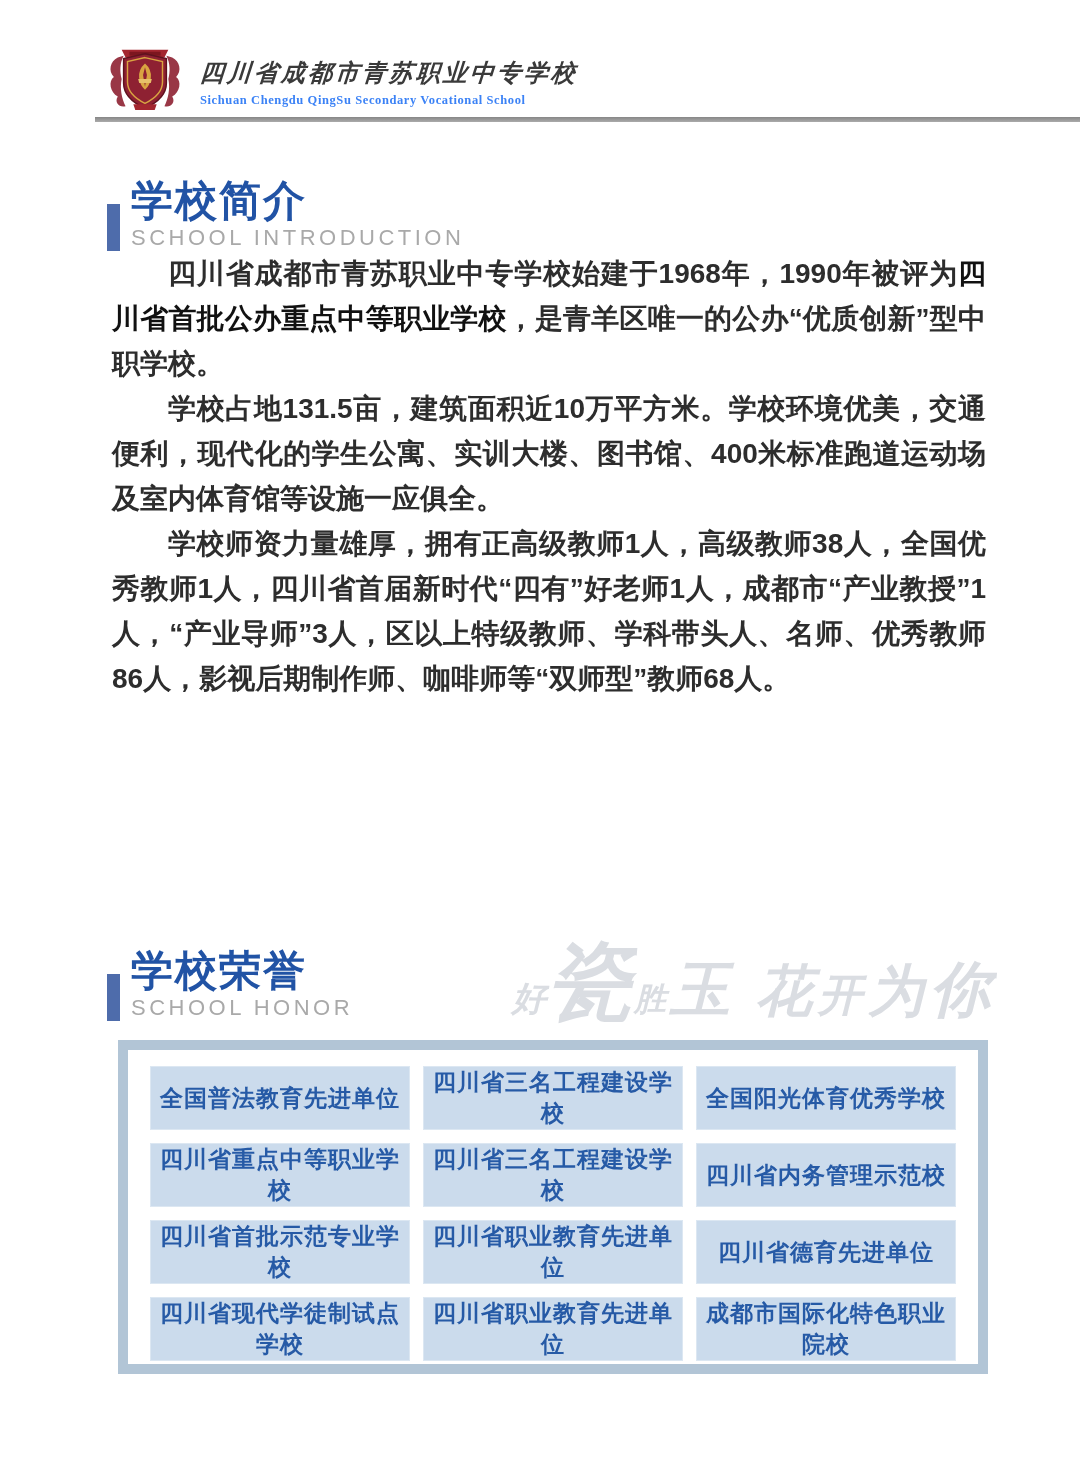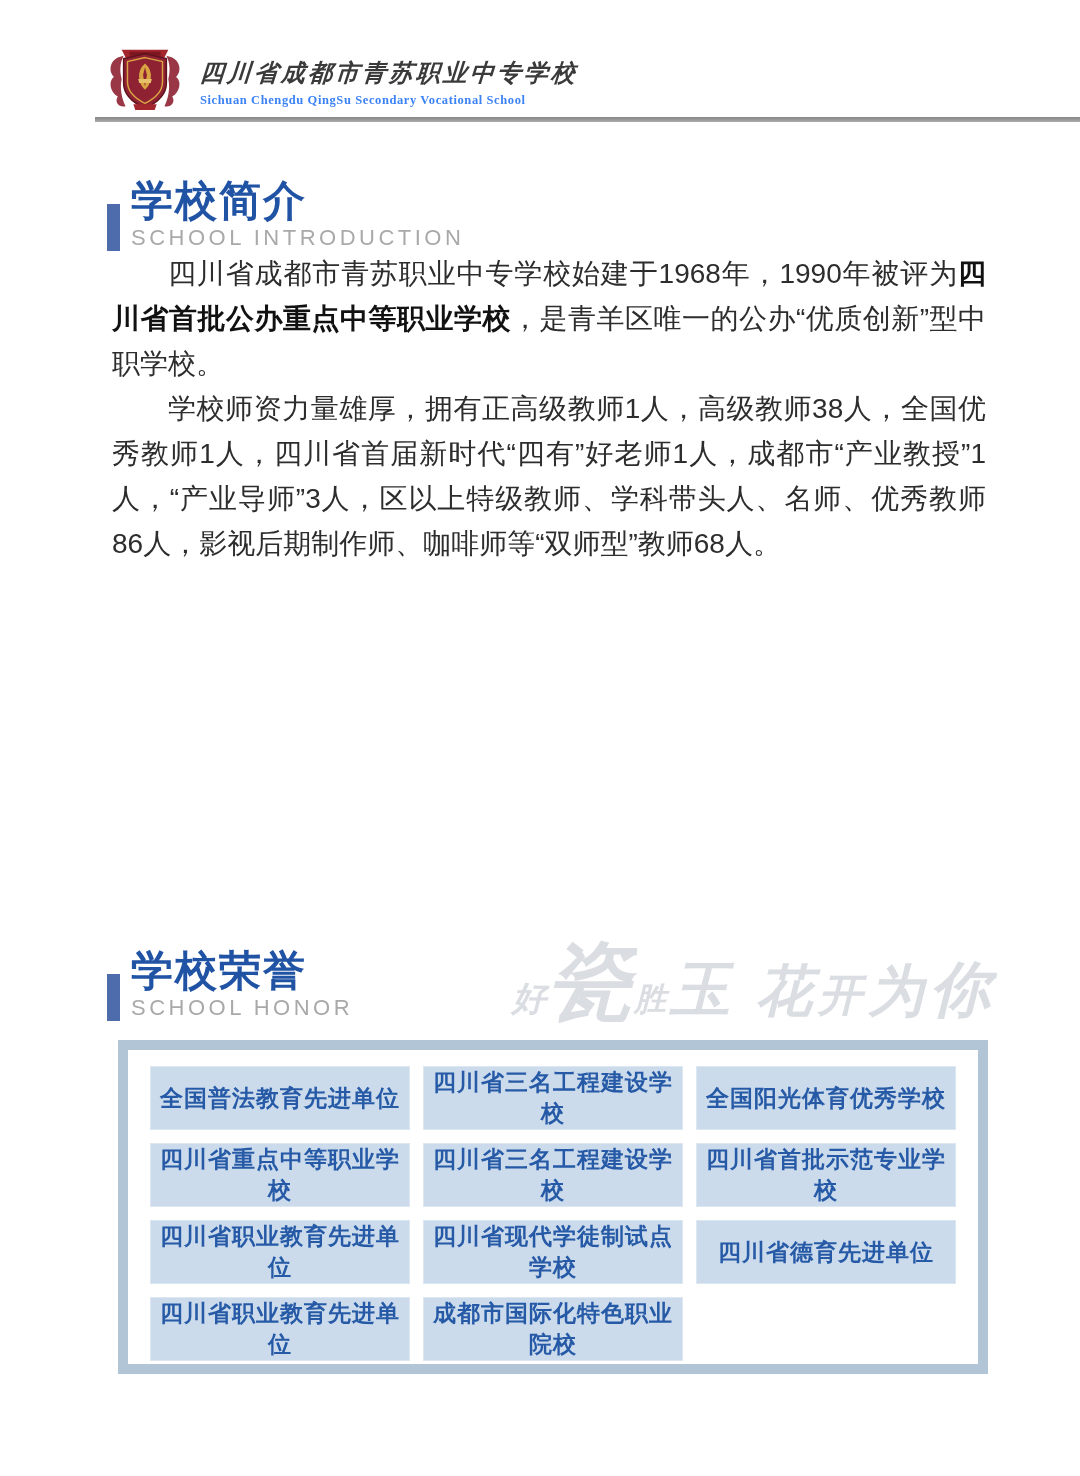--- a/index.html
+++ b/index.html
@@ -33,20 +33,21 @@
   .sec-bar { width:13px; height:47px; background:#4e6cab; margin-top:4px; }
   .sec-texts { margin-left:11px; }
   .sec-title { font-size:42px; font-weight:bold; color:#2153a5; line-height:1.08; letter-spacing:2px; }
   .sec-sub { font-size:22px; color:#a9a9a9; letter-spacing:3.5px; margin-top:2px; }
 
   
   .intro-body {
     position:absolute; left:112px; top:251px; width:874px;
     font-size:28px; line-height:45px; color:#2d2d2d;
     text-align:justify;
+    font-weight:bold;
   }
   .intro-body p { text-indent:2em; margin:0; }
   .intro-body b { color:#111; }
 
   
   .watermark {
     position:absolute; left:590px; top:925px; width:400px; height:100px;
     display:flex; align-items:baseline; justify-content:flex-end;
     font-family:"DejaVu Serif","Liberation Serif",serif; font-style:italic; font-weight:bold;
     color:#dadde2; pointer-events:none; white-space:nowrap;
@@ -110,20 +111,21 @@
   <div class="sec-head" style="left:107px; top:178px;">
     <div class="sec-bar"></div>
     <div class="sec-texts">
       <div class="sec-title">学校简介</div>
       <div class="sec-sub">SCHOOL INTRODUCTION</div>
     </div>
   </div>
 
   <div class="intro-body">
     <p><span>四川省成都市青苏职业中专学校始建于1968年，1990年被评为</span><b>四川省首批公办重点中等职业学校</b><span>，是青羊区唯一的公办“优质创新”型中职学校。</span></p>
+    <p>学校占地131.5亩，建筑面积近10万平方米。学校环境优美，交通便利，现代化的学生公寓、实训大楼、图书馆、400米标准跑道运动场及室内体育馆等设施一应俱全。</p>
     <p>学校师资力量雄厚，拥有正高级教师1人，高级教师38人，全国优秀教师1人，四川省首届新时代“四有”好老师1人，成都市“产业教授”1人，“产业导师”3人，区以上特级教师、学科带头人、名师、优秀教师86人，影视后期制作师、咖啡师等“双师型”教师68人。</p>
   </div>
 
   <div class="watermark">
     <span class="wm-c0">好</span>
     <span class="wm-c1">瓷</span>
     <span class="wm-c2">胜</span>
     <span class="wm-c3">玉</span>
     <span class="wm-c4">花</span>
     <span class="wm-c5">开</span>
@@ -138,21 +140,22 @@
       <div class="sec-sub">SCHOOL HONOR</div>
     </div>
   </div>
 
   <div class="honor-box">
     <div class="honor-cell">全国普法教育先进单位</div>
     <div class="honor-cell">四川省三名工程建设学校</div>
     <div class="honor-cell">全国阳光体育优秀学校</div>
     <div class="honor-cell">四川省重点中等职业学校</div>
     <div class="honor-cell">四川省三名工程建设学校</div>
+    <div class="honor-cell">四川省内务管理示范校</div>
     <div class="honor-cell">四川省首批示范专业学校</div>
     <div class="honor-cell">四川省职业教育先进单位</div>
+    <div class="honor-cell">四川省德育先进单位</div>
     <div class="honor-cell">四川省现代学徒制试点学校</div>
-    <div class="honor-cell">四川省德育先进单位</div>
     <div class="honor-cell">四川省职业教育先进单位</div>
     <div class="honor-cell">成都市国际化特色职业院校</div>
   </div>
 
 </div>
 
 </body></html>

